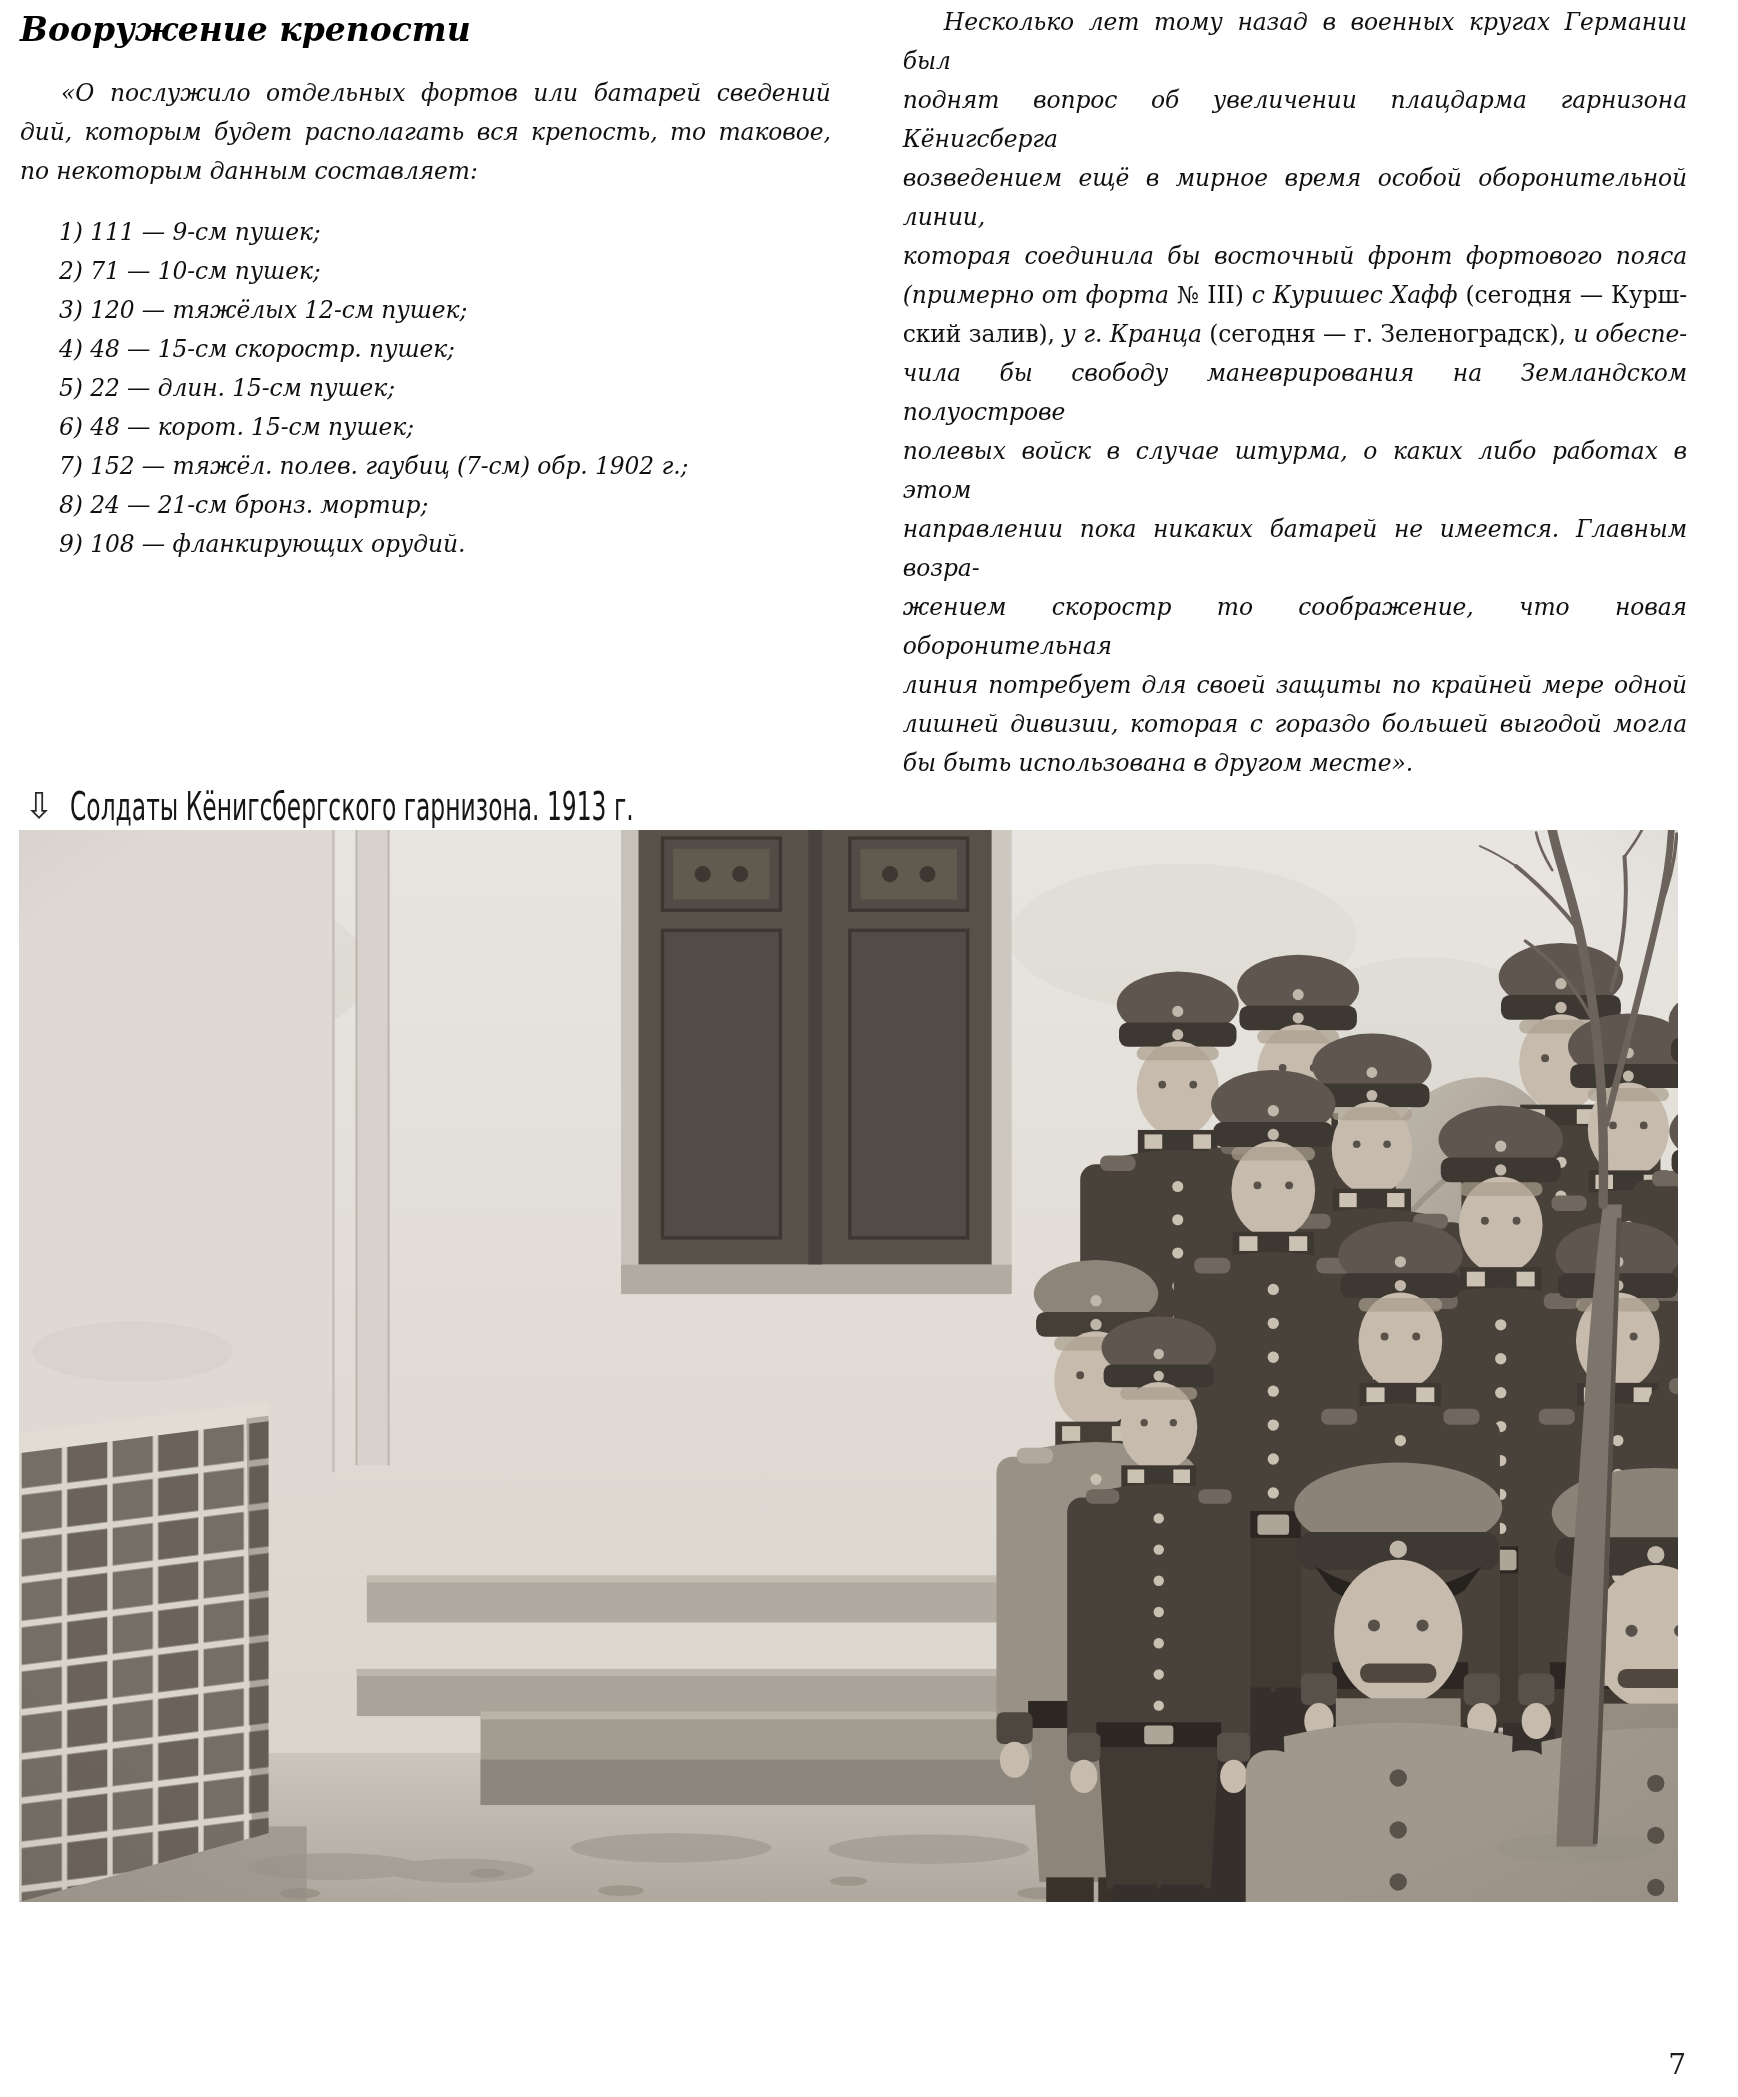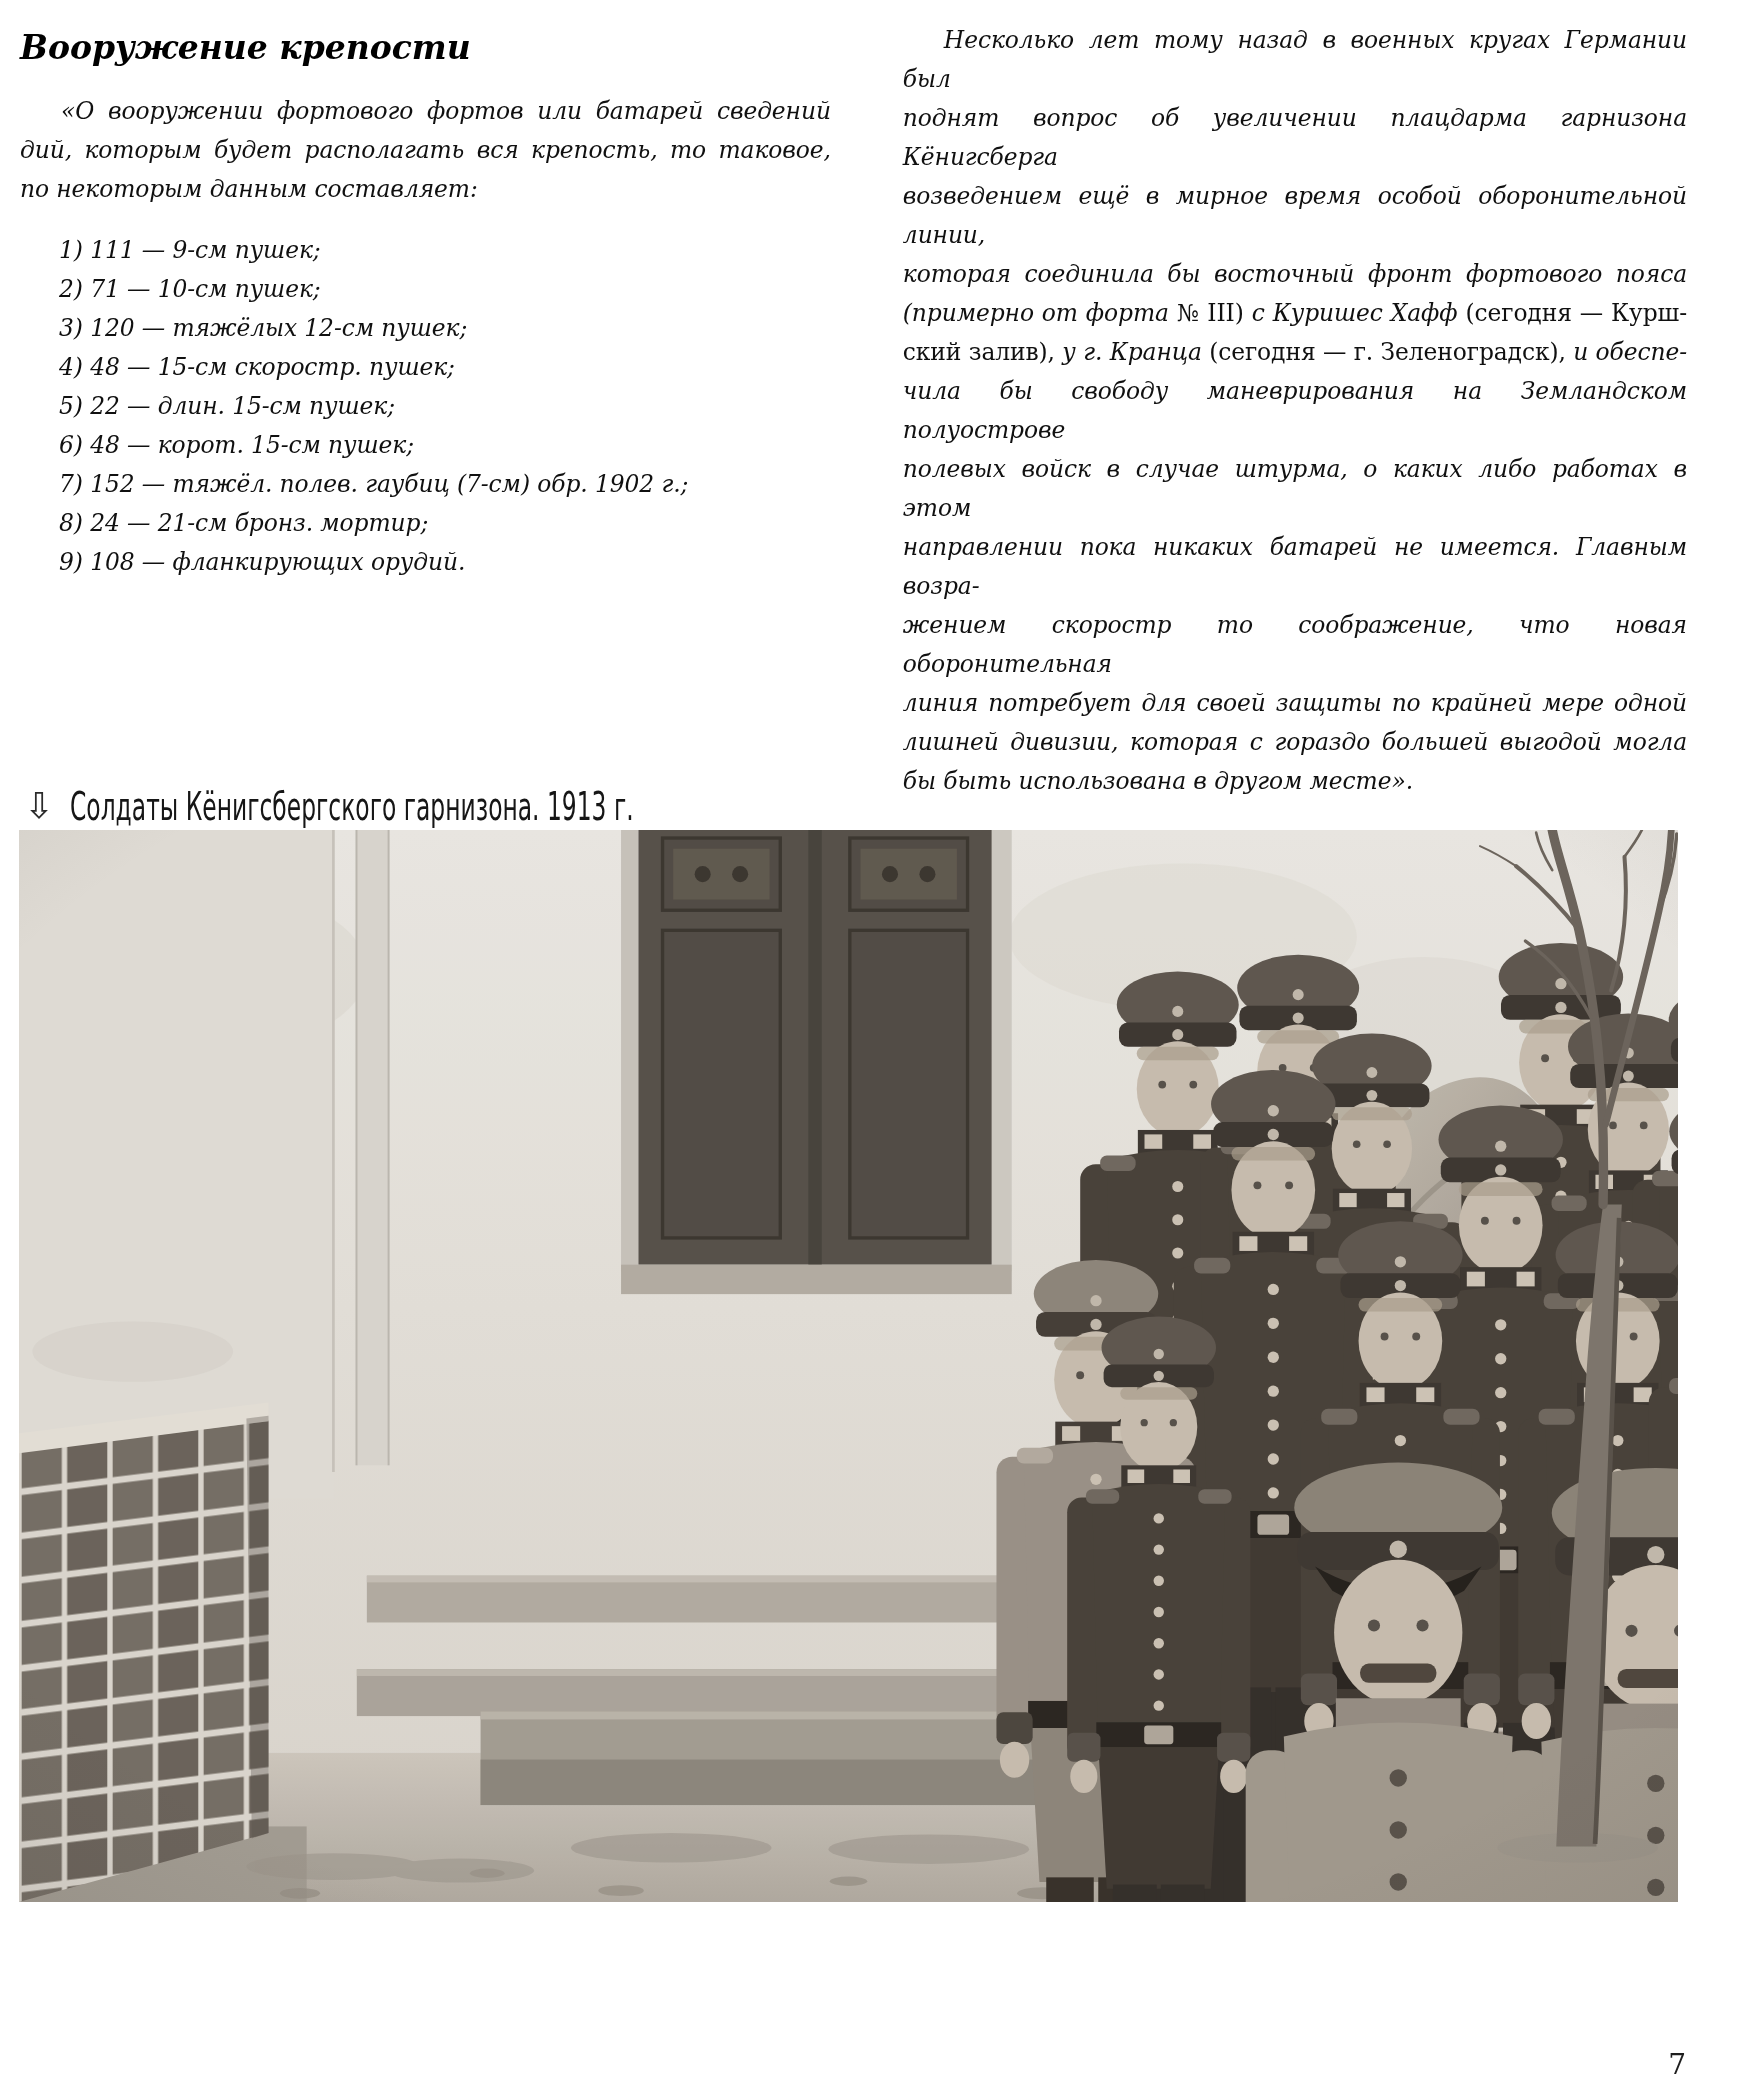--- a/index.html
+++ b/index.html
@@ -1,19 +1,19 @@
 <!DOCTYPE html>
 <html style="font-size:10.7px"><head>
 <meta charset="utf-8">
 <style>
   html,body{margin:0;padding:0;background:#888;}
   .page{position:relative;width:1738px;height:2097px;background:#ffffff;overflow:hidden;
         font-family:"DejaVu Serif",serif;}
   
-  .cols{position:absolute;left:20px;top:21px;width:1667px;display:flex;}
+  .cols{position:absolute;left:20px;top:3px;width:1667px;display:flex;}
   .colL{width:820px;}
   .colR{width:793px;margin-left:72px;}
   .head{font:italic 700 33px/40px "DejaVu Serif",serif;color:#000;margin:0 0 24px 0;padding-top:6.7px;}
   .tl{font:italic 23.4px/39px "DejaVu Serif",serif;color:#101010;letter-spacing:-0.1px;}
   .j{text-align:justify;text-align-last:justify;}
   .ind{text-indent:41px;}
   .rm{font-style:normal;}
   .list{margin-top:22px;}
   .list .tl{padding-left:39px;}
   
@@ -33,21 +33,21 @@
 </style>
 </head>
 <body>
 
 <div class="page">
 
   <div class="cols">
     <div class="colL">
       <h1 class="head">Вооружение крепости</h1>
       <div>
-          <div class="tl ind j">«О вооружении фортового фортов или батарей сведений</div>
+          <div class="tl ind j">«О послужило отдельных фортов или батарей сведений</div>
           <div class="tl j">дий, которым будет располагать вся крепость, то таковое,</div>
           <div class="tl ">по некоторым данным составляет:</div>
         </div>
       <div class="list">
           <div class="tl ">1) 111 — 9-см пушек;</div>
           <div class="tl ">2) 71 — 10-см пушек;</div>
           <div class="tl ">3) 120 — тяжёлых 12-см пушек;</div>
           <div class="tl ">4) 48 — 15-см скоростр. пушек;</div>
           <div class="tl ">5) 22 — длин. 15-см пушек;</div>
           <div class="tl ">6) 48 — корот. 15-см пушек;</div>

